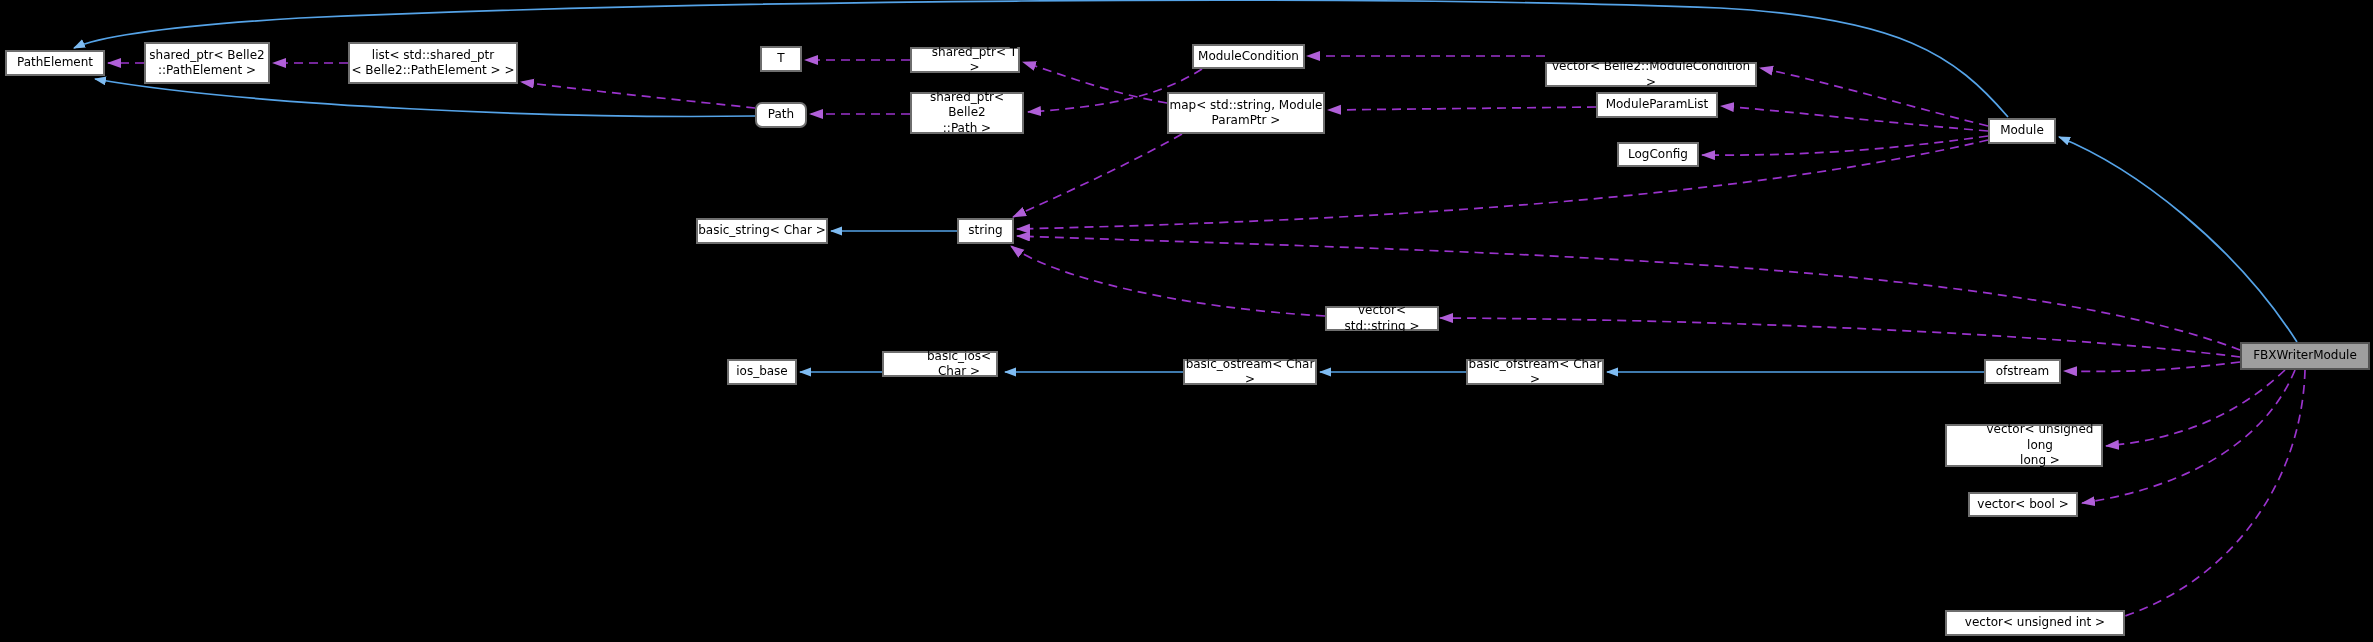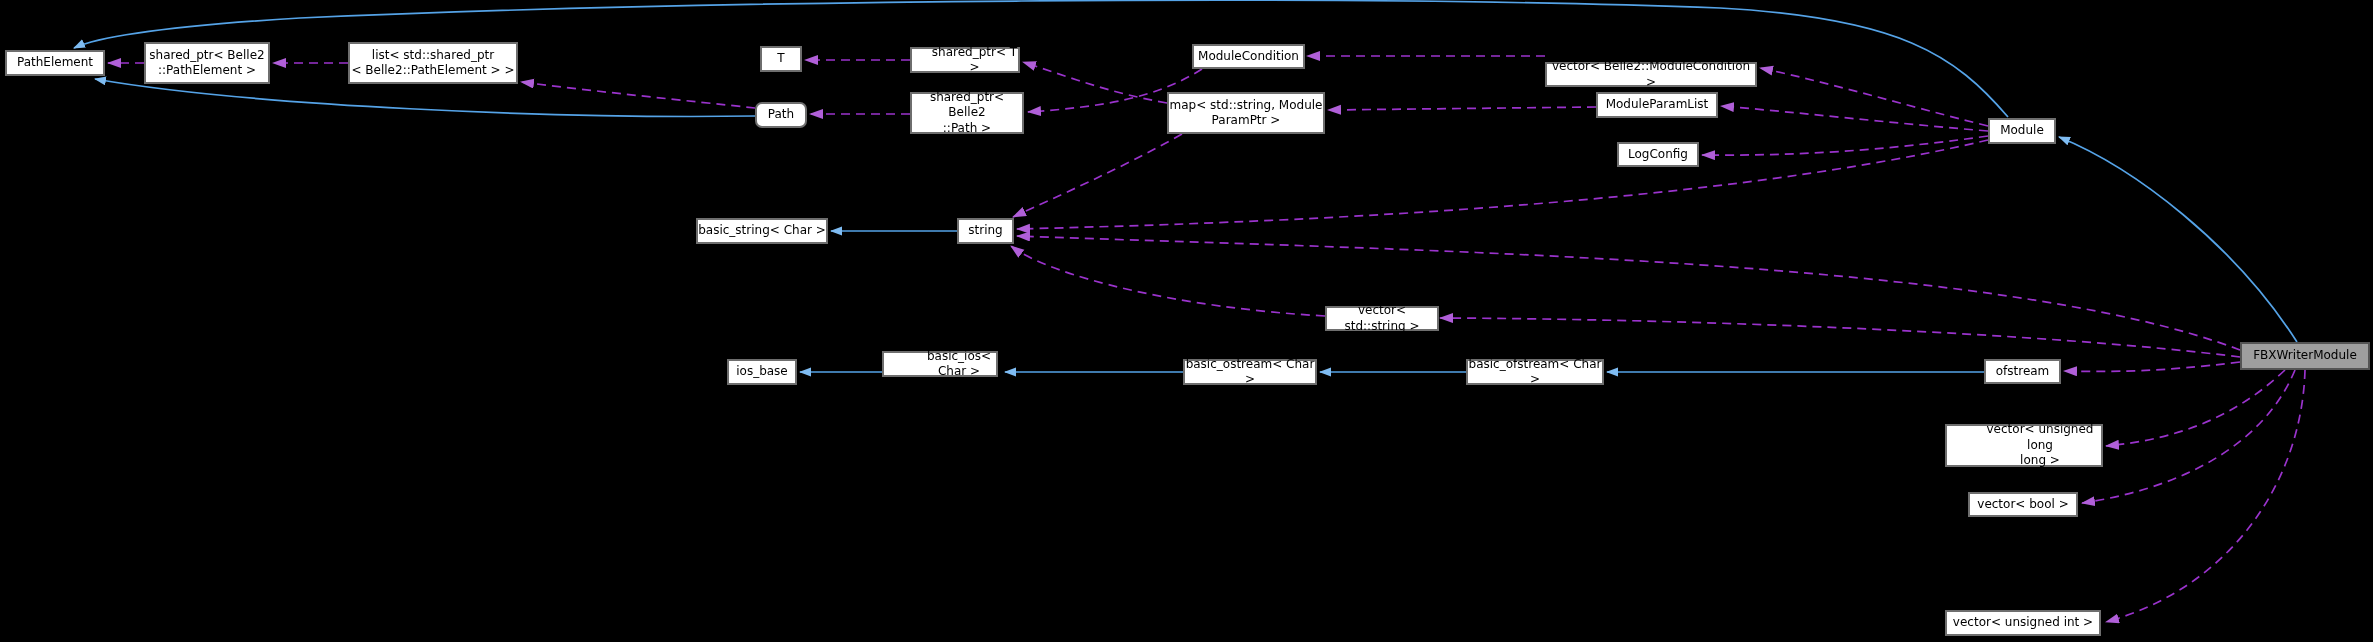--- a/index.html
+++ b/index.html
@@ -99,14 +99,14 @@
   <div class="node" style="left:1325px;top:306px;width:114px;height:25px;">vector&lt; std::string &gt;</div>
   <div class="node" style="left:727px;top:359px;width:70px;height:26px;">ios_base</div>
   <div class="node" style="left:882px;top:351px;width:116px;height:26px;padding-left:38px;">basic_ios&lt; Char &gt;</div>
   <div class="node" style="left:1183px;top:359px;width:134px;height:26px;">basic_ostream&lt; Char &gt;</div>
   <div class="node" style="left:1466px;top:359px;width:138px;height:26px;">basic_ofstream&lt; Char &gt;</div>
   <div class="node" style="left:1984px;top:359px;width:77px;height:25px;">ofstream</div>
   <div class="node highlight" style="left:2240px;top:342px;width:130px;height:28px;">FBXWriterModule</div>
   <div class="node" style="left:1945px;top:424px;width:158px;height:43px;padding-left:32px;">vector&lt; unsigned long
 long &gt;</div>
   <div class="node" style="left:1968px;top:492px;width:110px;height:25px;">vector&lt; bool &gt;</div>
-  <div class="node" style="left:1945px;top:610px;width:156px;height:26px;">vector&lt; unsigned int &gt;</div>
+  <div class="node" style="left:1945px;top:610px;width:180px;height:26px;">vector&lt; unsigned int &gt;</div>
 </div>
 
 </body></html>

